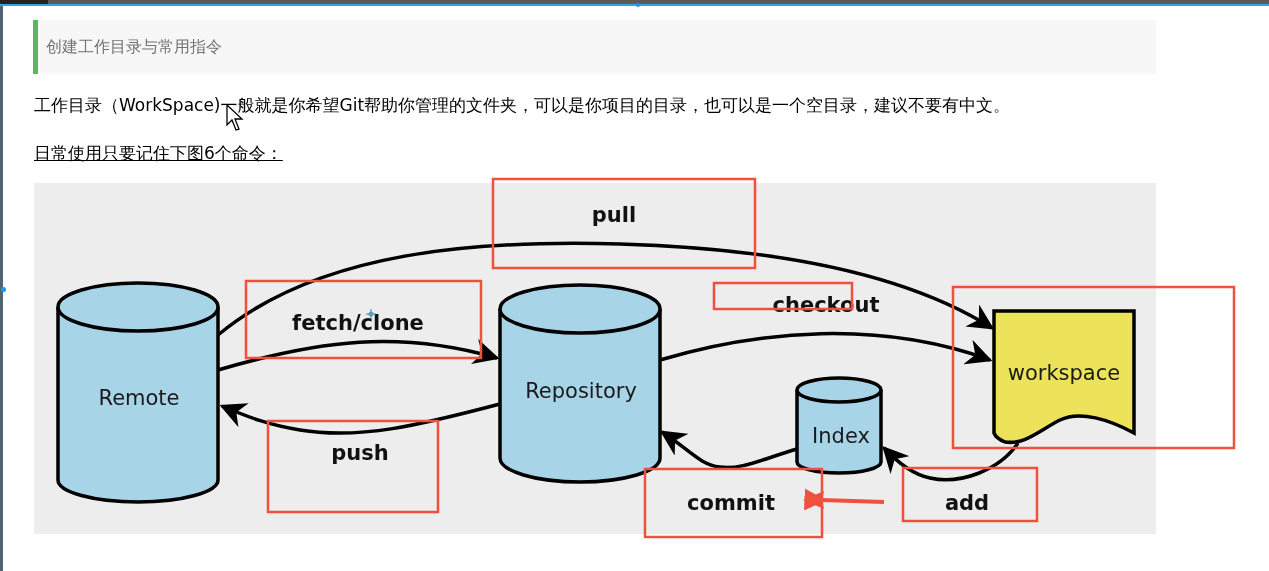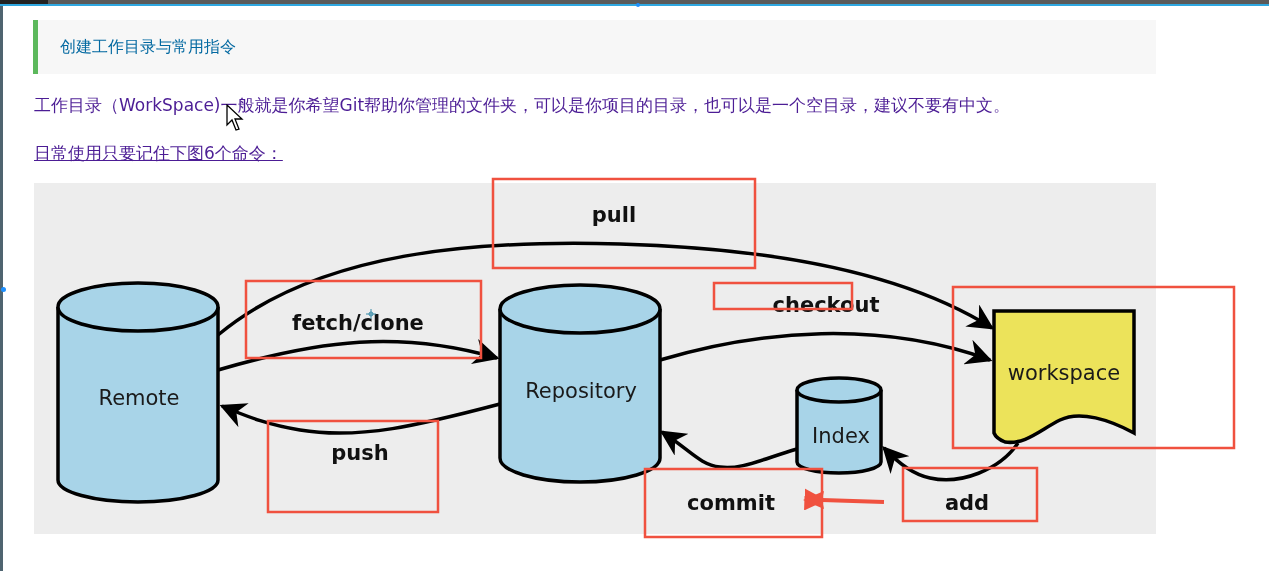--- a/index.html
+++ b/index.html
@@ -25,25 +25,25 @@
       position: absolute; left: 1px; top: 287px; width: 5px; height: 5px; border-radius: 50%;
       background: #1e90ff;
     }
     .top-handle {
       position: absolute; left: 636px; top: 3px; width: 4px; height: 4px; border-radius: 50%;
       background: #1e90ff;
     }
     .section-heading {
       position: absolute; left: 33px; top: 20px; width: 1123px; height: 54px;
       background: #f7f7f7; border-left: 5px solid #5cb85c; box-sizing: border-box;
-      padding-left: 22px; line-height: 54px;
-      font-size: 16px; color: #0369a1;
+      padding-left: 8px; line-height: 54px;
+      font-size: 16px; color: #737373;
     }
     .para {
-      position: absolute; left: 34px; font-size: 17px; color: #4c1d95;
+      position: absolute; left: 34px; font-size: 17px; color: #000000;
       white-space: nowrap;
     }
     .para-1 { top: 94px; }
     .para-2 { top: 142px; text-decoration: underline; }
     .cursor {
       position: absolute; left: 226px; top: 104px; width: 18px; height: 28px;
     }
     .diagram {
       position: absolute; left: 34px; top: 183px; width: 1122px; height: 351px;
       background: #ededed;

